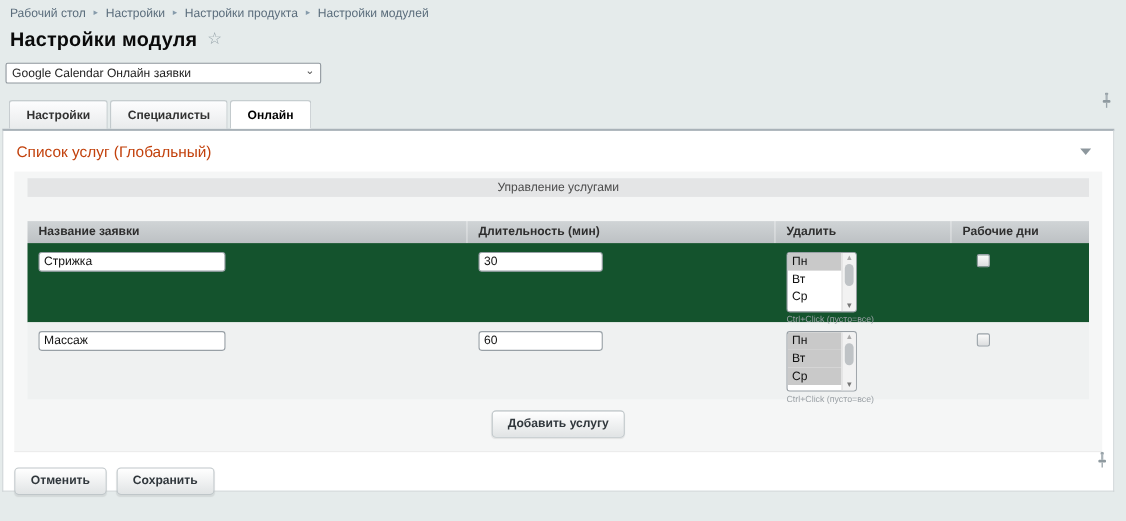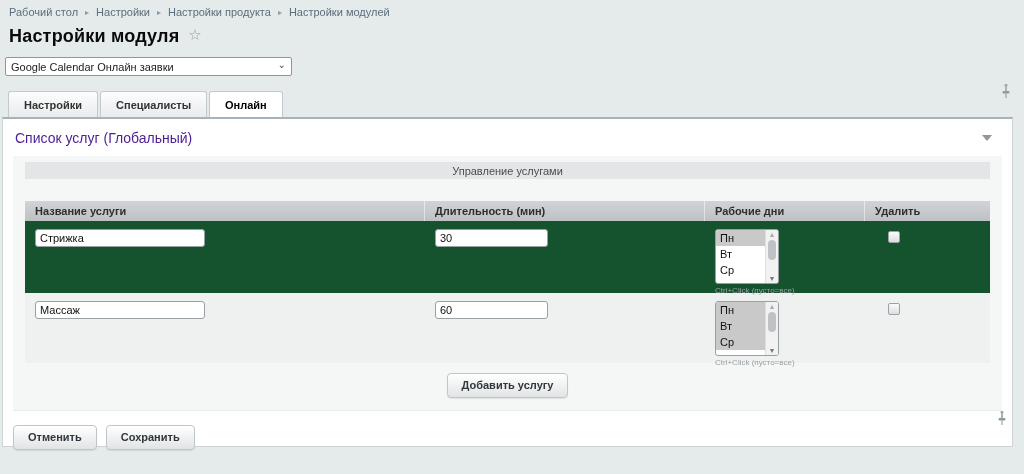--- a/index.html
+++ b/index.html
@@ -46,21 +46,21 @@
 
   
   .panel {
     margin:0 11px 0 2px;
     background:#fff;
     border-top:2px solid #a9b2b8;
     border-left:1px solid #cdd4d6; border-right:1px solid #cdd4d6; border-bottom:1px solid #cdd4d6;
     height:330px; position:relative;
   }
   .section-head { padding:11px 14px 8px 12px; display:flex; align-items:center; }
-  .section-head .sec-title { font-size:14px; color:#4c1d95; flex:1; }
+  .section-head .sec-title { font-size:14px; color:#c2410c; flex:1; }
   .collapse-arrow {
     width:0; height:0; border-left:5px solid transparent; border-right:5px solid transparent;
     border-top:6px solid #8d979d; cursor:pointer; margin-right:6px;
   }
 
   
   .graybox { margin:2px 10px 0 10px; background:#f5f6f6; padding:6px 12px 12px 12px; border-bottom:1px solid #ececec; }
   .caption-bar { background:#e4e5e6; height:17px; display:flex; align-items:center; justify-content:center;
                  color:#4c4c4c; font-size:11px; }
   .thead { margin-top:22px; display:grid; grid-template-columns:400px 280px 160px 1fr;
@@ -142,24 +142,24 @@
 
     <div class="section-head">
       <span class="sec-title">Список услуг (Глобальный)</span>
       <span class="collapse-arrow"></span>
     </div>
 
     <div class="graybox">
       <div class="caption-bar">Управление услугами</div>
 
       <div class="thead">
-        <div class="th">Название услуги</div>
+        <div class="th">Название заявки</div>
         <div class="th">Длительность (мин)</div>
+        <div class="th">Удалить</div>
         <div class="th">Рабочие дни</div>
-        <div class="th">Удалить</div>
       </div>
 
       <div class="trow">
         <div class="td">
           <input class="text-input" type="text" value="Стрижка" style="">
         </div>
         <div class="td">
           <input class="text-input num-input" type="text" value="30" style="">
         </div>
         <div class="td">

